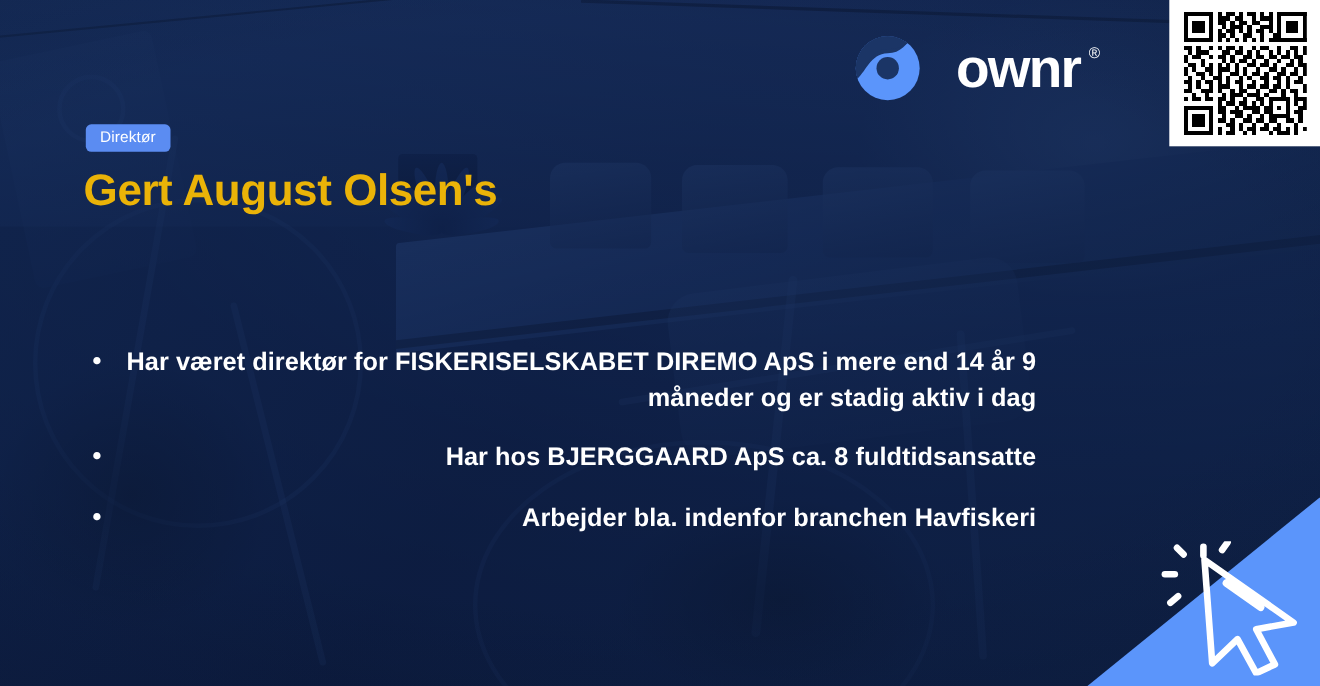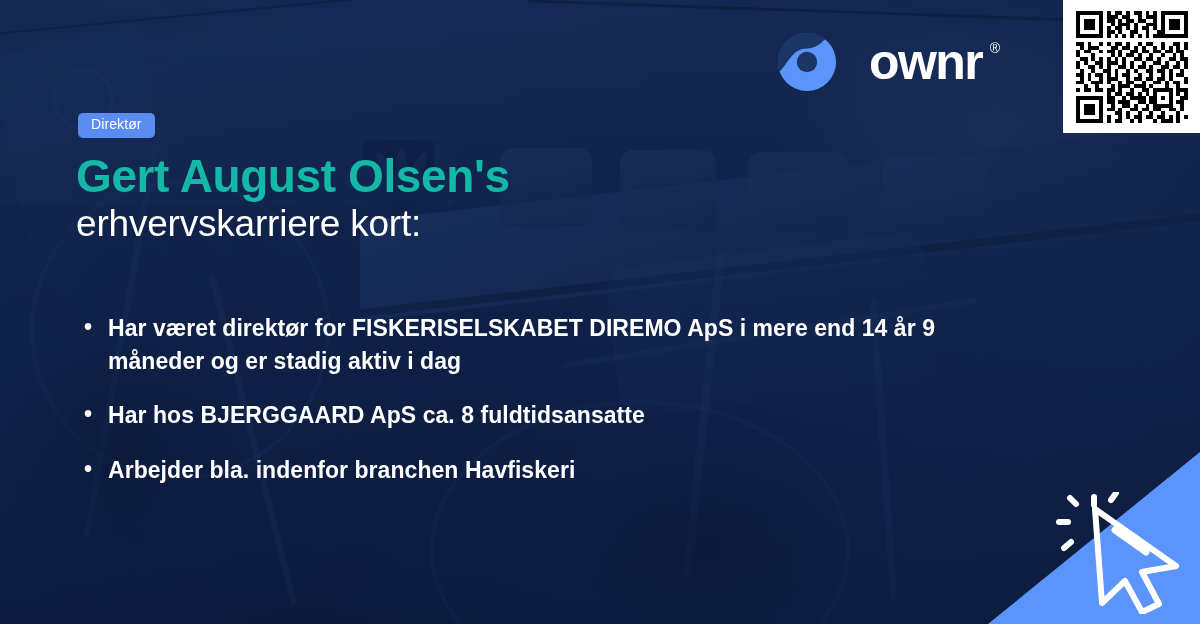--- a/index.html
+++ b/index.html
@@ -149,22 +149,22 @@
     line-height: 1.05;
     border-radius: 5px;
     letter-spacing: .1px;
   }
 
   .title {
     position: absolute;
     left: 76px;
     top: 152px;
     margin: 0;
-    color: #14b8a6;
-    font-size: 46px;
+    color: #eab308;
+    font-size: 40px;
     font-weight: bold;
     line-height: 1.08;
     letter-spacing: -.4px;
     white-space: nowrap;
   }
   .subtitle {
     position: absolute;
     left: 76px;
     top: 204px;
     margin: 0;
@@ -177,20 +177,21 @@
   }
 
   .bullets {
     position: absolute;
     left: 82px;
     top: 312px;
     width: 860px;
     margin: 0;
     padding: 0;
     list-style: none;
+    text-align: right;
   }
   .bullets li {
     position: relative;
     color: #ffffff;
     font-size: 23px;
     font-weight: bold;
     line-height: 1.42;
     letter-spacing: .05px;
     padding-left: 26px;
     margin-bottom: 22px;
@@ -313,21 +314,20 @@
 
   <div class="tint"></div>
   <div class="tint2"></div>
   <div class="vignette"></div>
 
   <div class="content">
 
     <div class="badge">Direktør</div>
 
     <h1 class="title">Gert August Olsen's</h1>
-    <h2 class="subtitle">erhvervskarriere kort:</h2>
 
     <ul class="bullets">
       <li>Har været direktør for FISKERISELSKABET DIREMO ApS i mere end 14 år 9 måneder og er stadig aktiv i dag</li>
       <li>Har hos BJERGGAARD ApS ca. 8 fuldtidsansatte</li>
       <li>Arbejder bla. indenfor branchen Havfiskeri</li>
     </ul>
 
     <div class="logo">
       <span class="logo-mark">
         <svg viewBox="0 0 64 64" width="62" height="62" aria-hidden="true">

